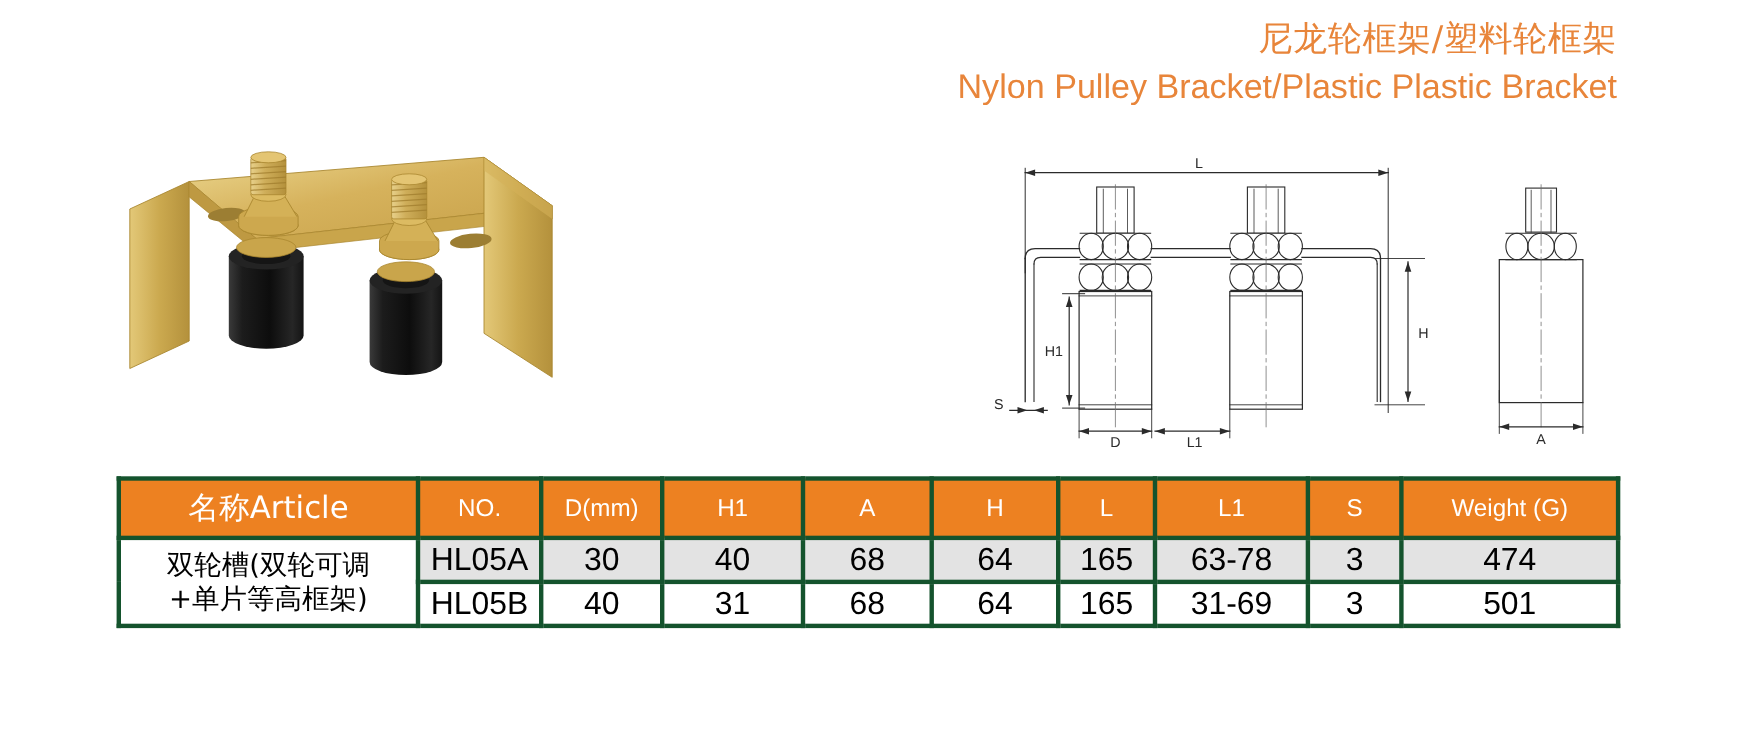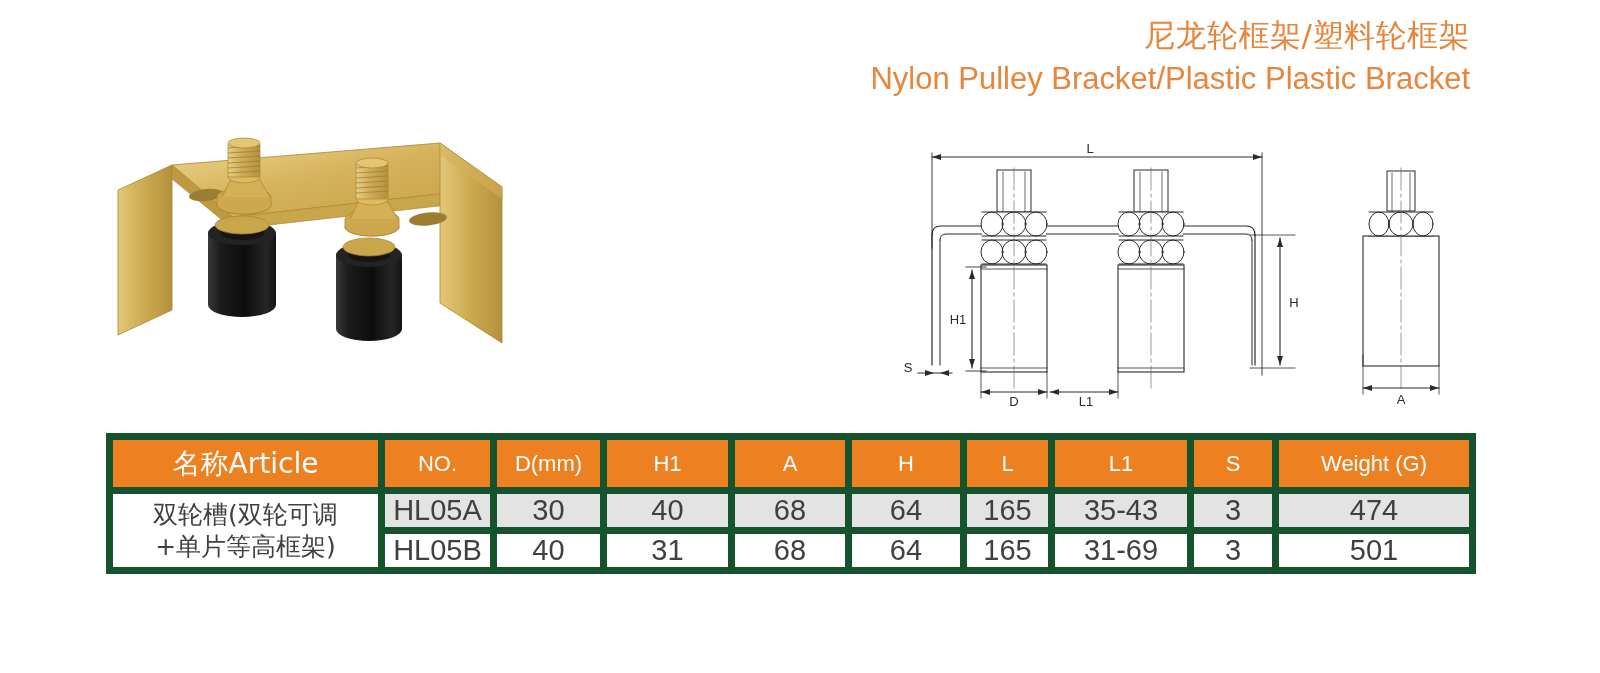--- a/index.html
+++ b/index.html
@@ -63,41 +63,41 @@
     top: 433px;
     width: 1363px;
   }
   table.spec {
     border-collapse: collapse;
     width: 100%;
     table-layout: fixed;
     border: 3px solid #231f20;
   }
   table.spec th, table.spec td {
-    border: 7px solid #14532d;
+    border: 4px solid #14532d;
     text-align: center;
     vertical-align: middle;
     padding: 0;
   }
   table.spec thead th {
     background: #ED8121;
     color: #ffffff;
     height: 54px;
     font-weight: normal;
     font-size: 22px;
     font-family: "Liberation Sans", sans-serif;
   }
   table.spec thead th.cn-head {
     font-family: "DejaVu Sans", "Liberation Sans", sans-serif;
     font-size: 28px;
   }
   table.spec tbody td {
     height: 40px;
     font-size: 29px;
-    color: #404040;
+    color: #000000;
     font-family: "Liberation Sans", sans-serif;
   }
   table.spec tbody tr.row-a td { background: #E3E3E3; }
   table.spec tbody tr.row-b td { background: #ffffff; }
   table.spec td.article-cell {
     background: #ffffff !important;
     font-family: "DejaVu Sans", "Liberation Sans", sans-serif;
     font-size: 25px;
     line-height: 1.25;
     padding: 2px 4px;
@@ -380,21 +380,21 @@
         <td class="article-cell" rowspan="2">
           <span class="ln">双轮槽(双轮可调</span>
           <span class="ln">+单片等高框架)</span>
         </td>
         <td>HL05A</td>
         <td>30</td>
         <td>40</td>
         <td>68</td>
         <td>64</td>
         <td>165</td>
-        <td>35-43</td>
+        <td>63-78</td>
         <td>3</td>
         <td>474</td>
       </tr>
       <tr class="row-b">
         <td>HL05B</td>
         <td>40</td>
         <td>31</td>
         <td>68</td>
         <td>64</td>
         <td>165</td>

